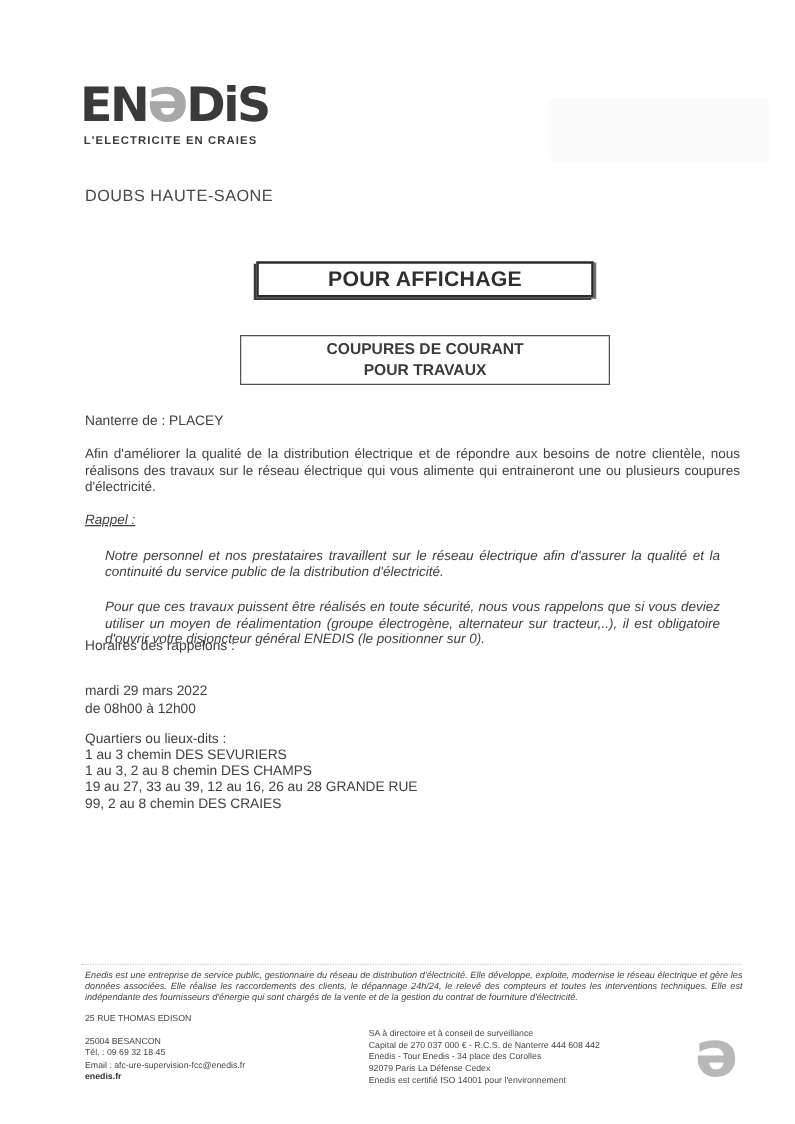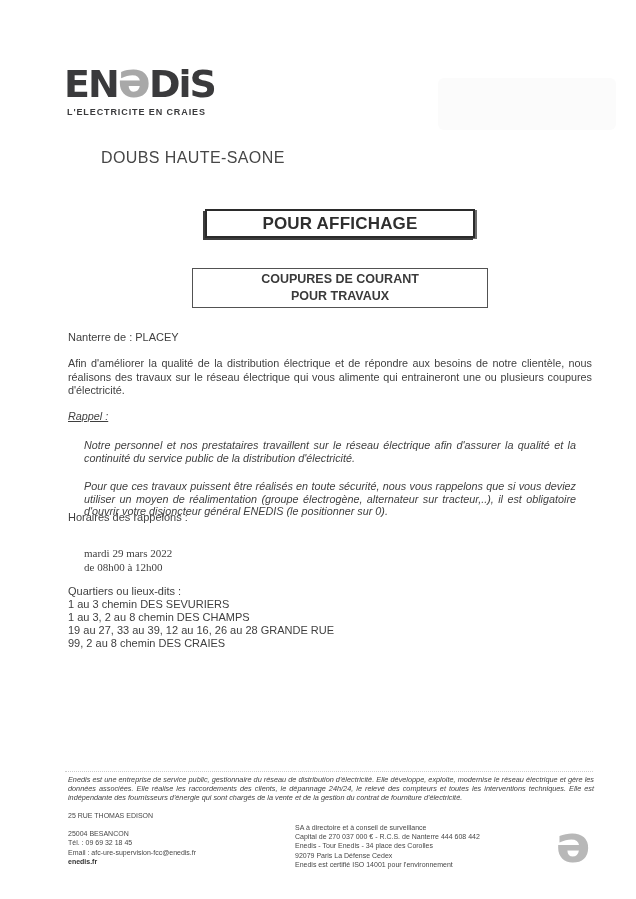--- a/index.html
+++ b/index.html
@@ -7,21 +7,21 @@
     position:relative;width:636px;height:899px;background:#ffffff;overflow:hidden;
     font-family:"Liberation Sans",sans-serif;color:#3f3f3f;
   }
   .abs{position:absolute;}
 
   
   .logo{left:64px;top:62px;font-family:"DejaVu Sans",sans-serif;font-weight:bold;
         font-size:38px;letter-spacing:-2px;line-height:38px;color:#3a3a3c;}
   .logo .lg-mid{font-size:49px;color:#a8a8a8;letter-spacing:-2px;}
   .tagline{left:67px;top:107px;font-size:9px;font-weight:bold;letter-spacing:0.9px;color:#3a3a3c;}
-  .region{left:68px;top:149px;font-size:16px;letter-spacing:0.4px;color:#474747;margin-left:33px;}
+  .region{left:68px;top:149px;font-size:13px;letter-spacing:0.4px;color:#474747;}
 
   
   .ghost{left:438px;top:78px;width:178px;height:52px;background:#8a8a8a;opacity:0.03;border-radius:6px;}
 
   
   .banner-box{
     left:205px;top:209px;width:266px;height:25px;
     border:2px solid #2b2b2b;box-shadow:-2px 2px 0 #3d3d3d,2px 1px 0 #6d6d6d;
     display:flex;align-items:center;justify-content:center;
     font-size:17px;font-weight:bold;color:#2f2f2f;letter-spacing:0.2px;background:#fff;
@@ -33,21 +33,21 @@
     color:#3a3a3a;
   }
 
   
   .commune{left:68px;top:331px;font-size:11px;}
   .intro{left:68px;top:357px;width:524px;font-size:10.8px;line-height:13.5px;text-align:justify;}
   .rappel{left:68px;top:410px;width:524px;font-size:10.8px;line-height:12.4px;font-style:italic;}
   .rappel .rappel-label{text-decoration:underline;display:inline-block;margin-bottom:1px;}
   .rappel p{margin:16px;text-align:justify;}
   .sched-heading{left:68px;top:511px;font-size:11px;}
-  .sched-dates{left:84px;top:546px;font-size:11px;line-height:14px;font-family:Liberation Serif, serif;}
+  .sched-dates{left:68px;top:546px;font-size:11px;line-height:14px;}
   .districts{left:68px;top:585px;font-size:11px;line-height:13px;}
   .districts div{white-space:nowrap;}
 
   
   .separator{left:65px;top:771px;width:528px;border-top:1px dotted #cccccc;height:0;}
   .legal{left:68px;top:775px;width:526px;font-size:7.3px;line-height:9.2px;font-style:italic;text-align:justify;color:#424242;}
   .street{left:68px;top:812px;font-size:7px;color:#474747;}
   .contact{left:68px;top:829px;font-size:7px;line-height:9.3px;color:#474747;}
   .contact .site{font-weight:bold;color:#333;}
   .corporate{left:295px;top:823px;font-size:7px;line-height:9.2px;color:#474747;}

